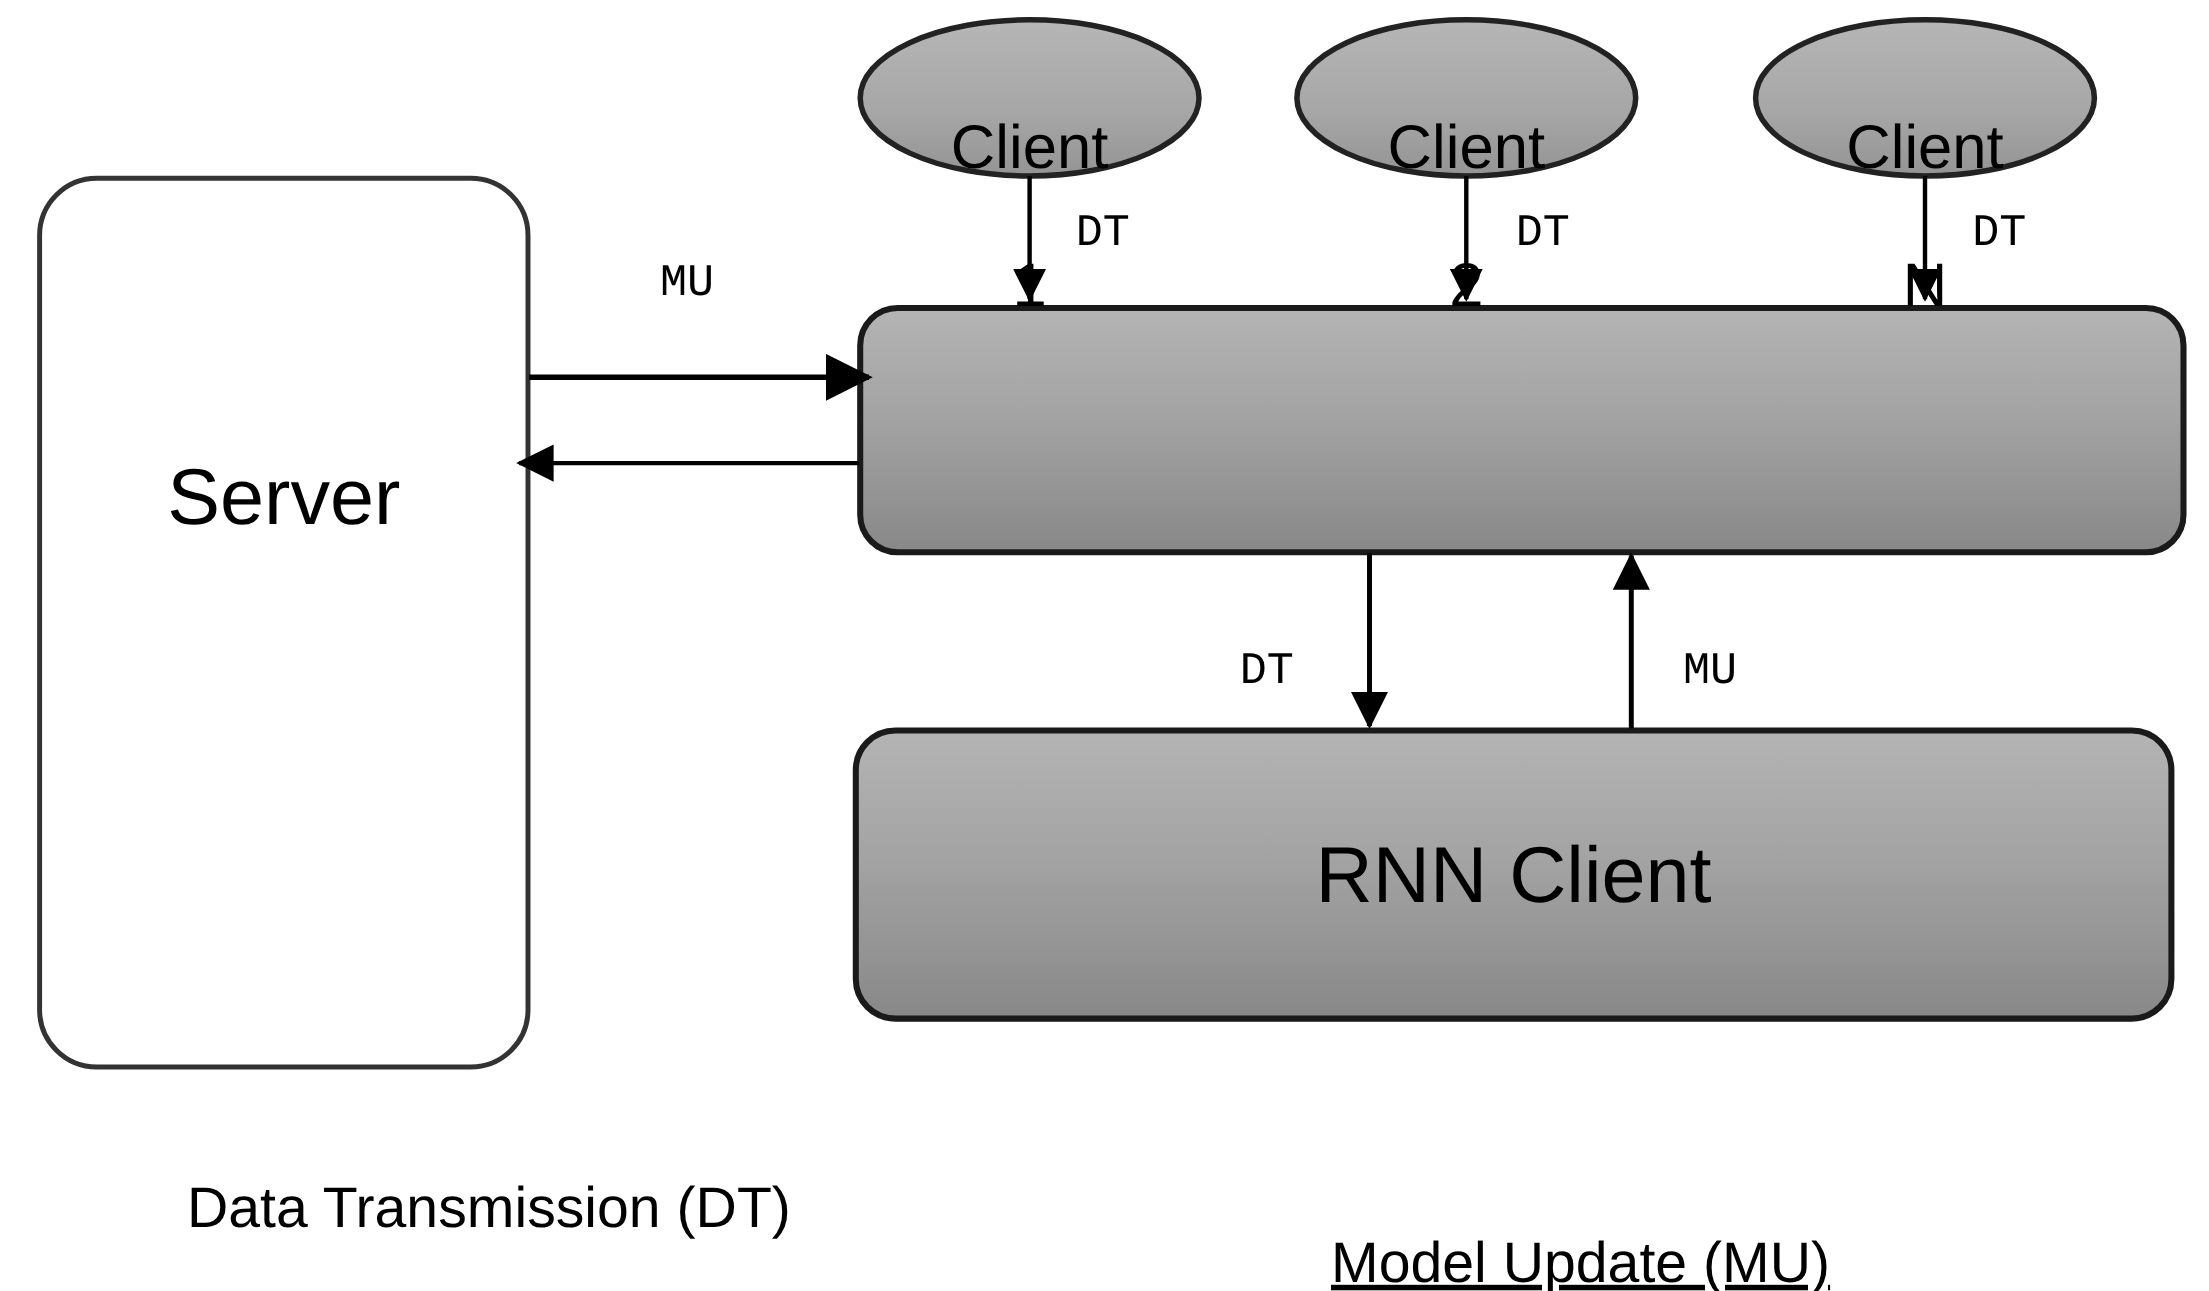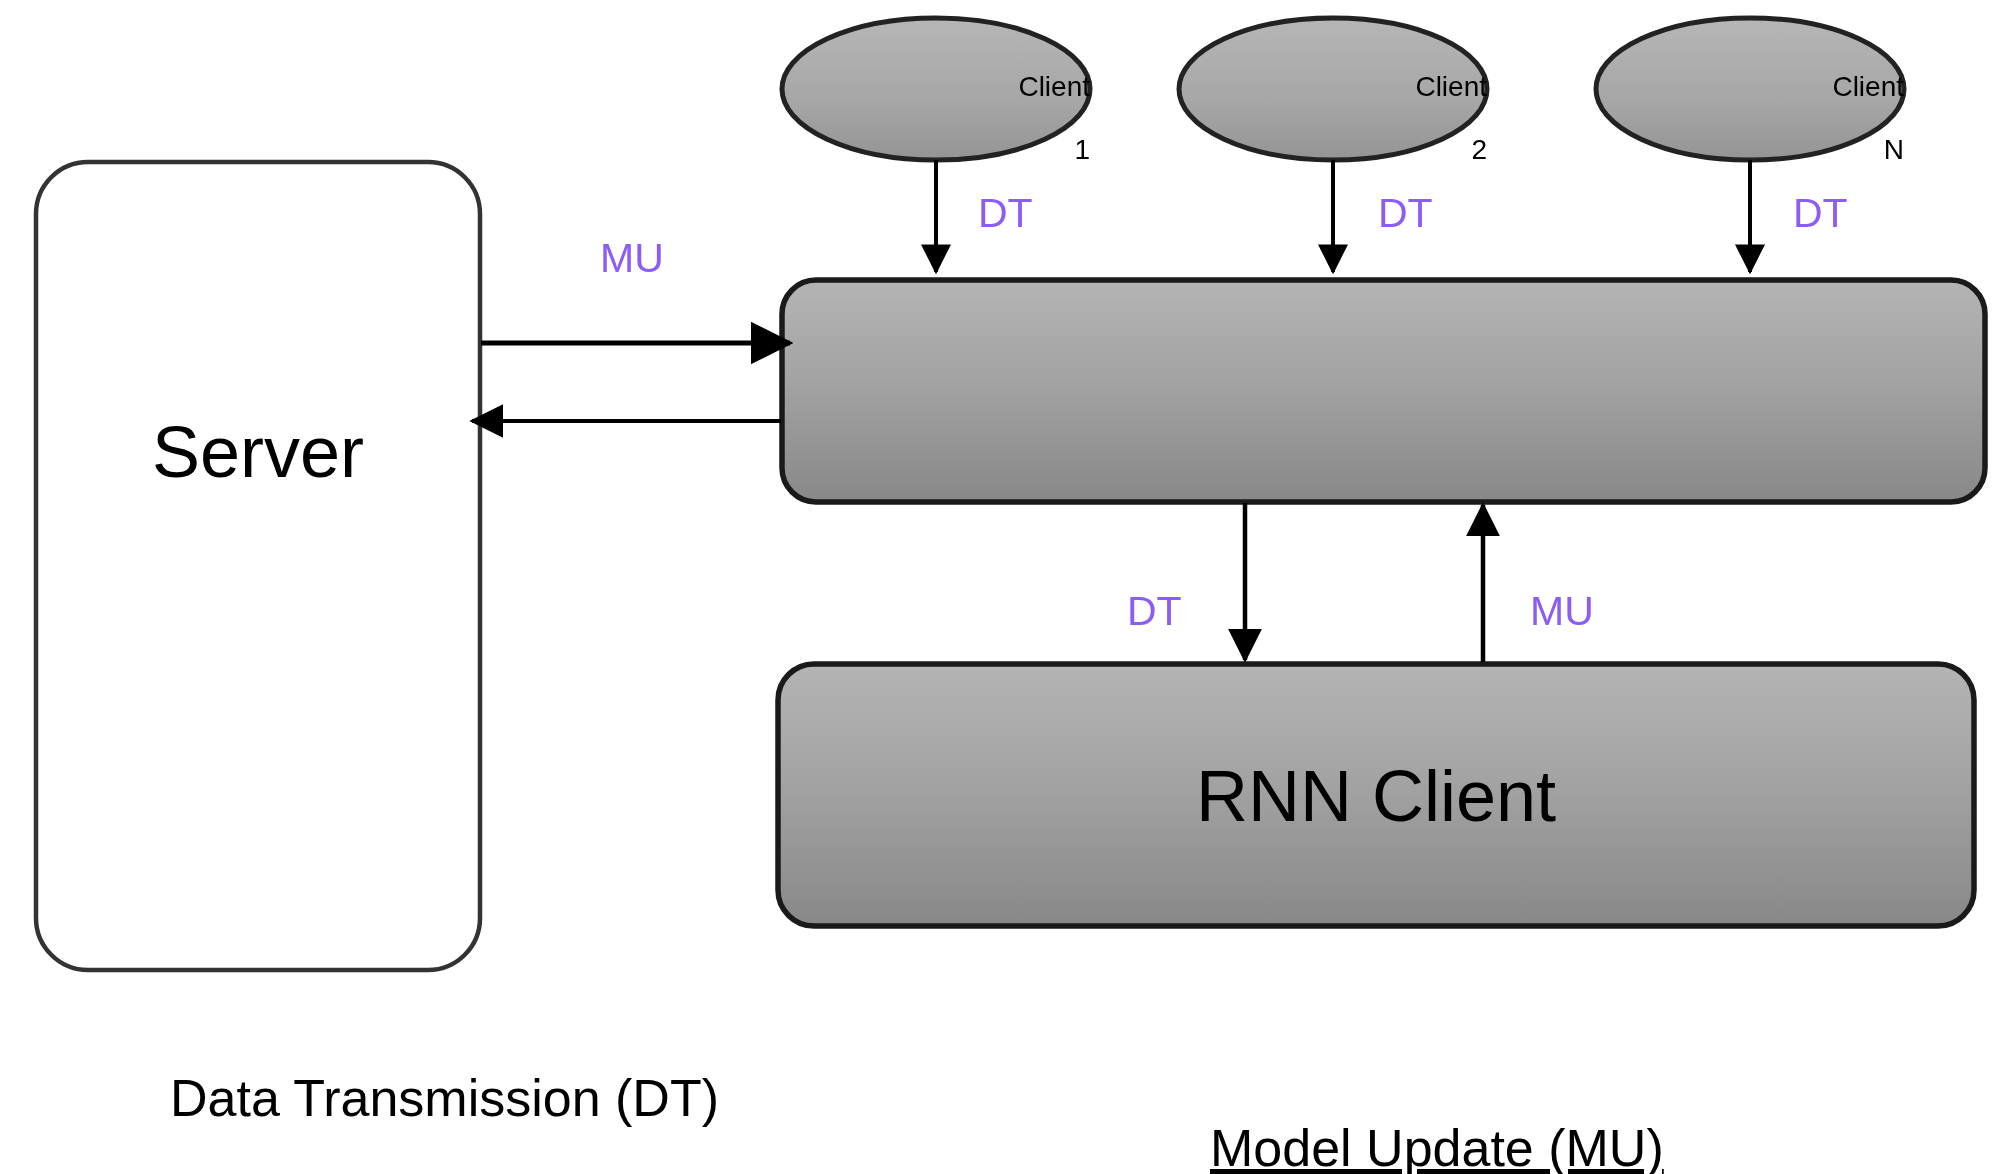--- a/index.html
+++ b/index.html
@@ -25,31 +25,30 @@
   .node-label {
     position: absolute;
     color: #000000;
     text-align: center;
     line-height: 1.12;
     white-space: pre-line;
     font-family: "Liberation Sans", sans-serif;
     pointer-events: none;
   }
   .client-label {
-    font-size: 28px;
-    text-align: right;
+    font-size: 56px;
   }
   .big-label {
     font-size: 72px;
   }
   .edge-label {
     position: absolute;
-    color: #8b5cf6;
+    color: #000000;
     font-size: 41px;
-    font-family: Liberation Sans, sans-serif;
+    font-family: Liberation Mono, monospace;
     white-space: nowrap;
   }
   .legend-label {
     position: absolute;
     color: #000000;
     font-size: 52px;
     font-family: "Liberation Sans", sans-serif;
     white-space: nowrap;
   }
 </style>

